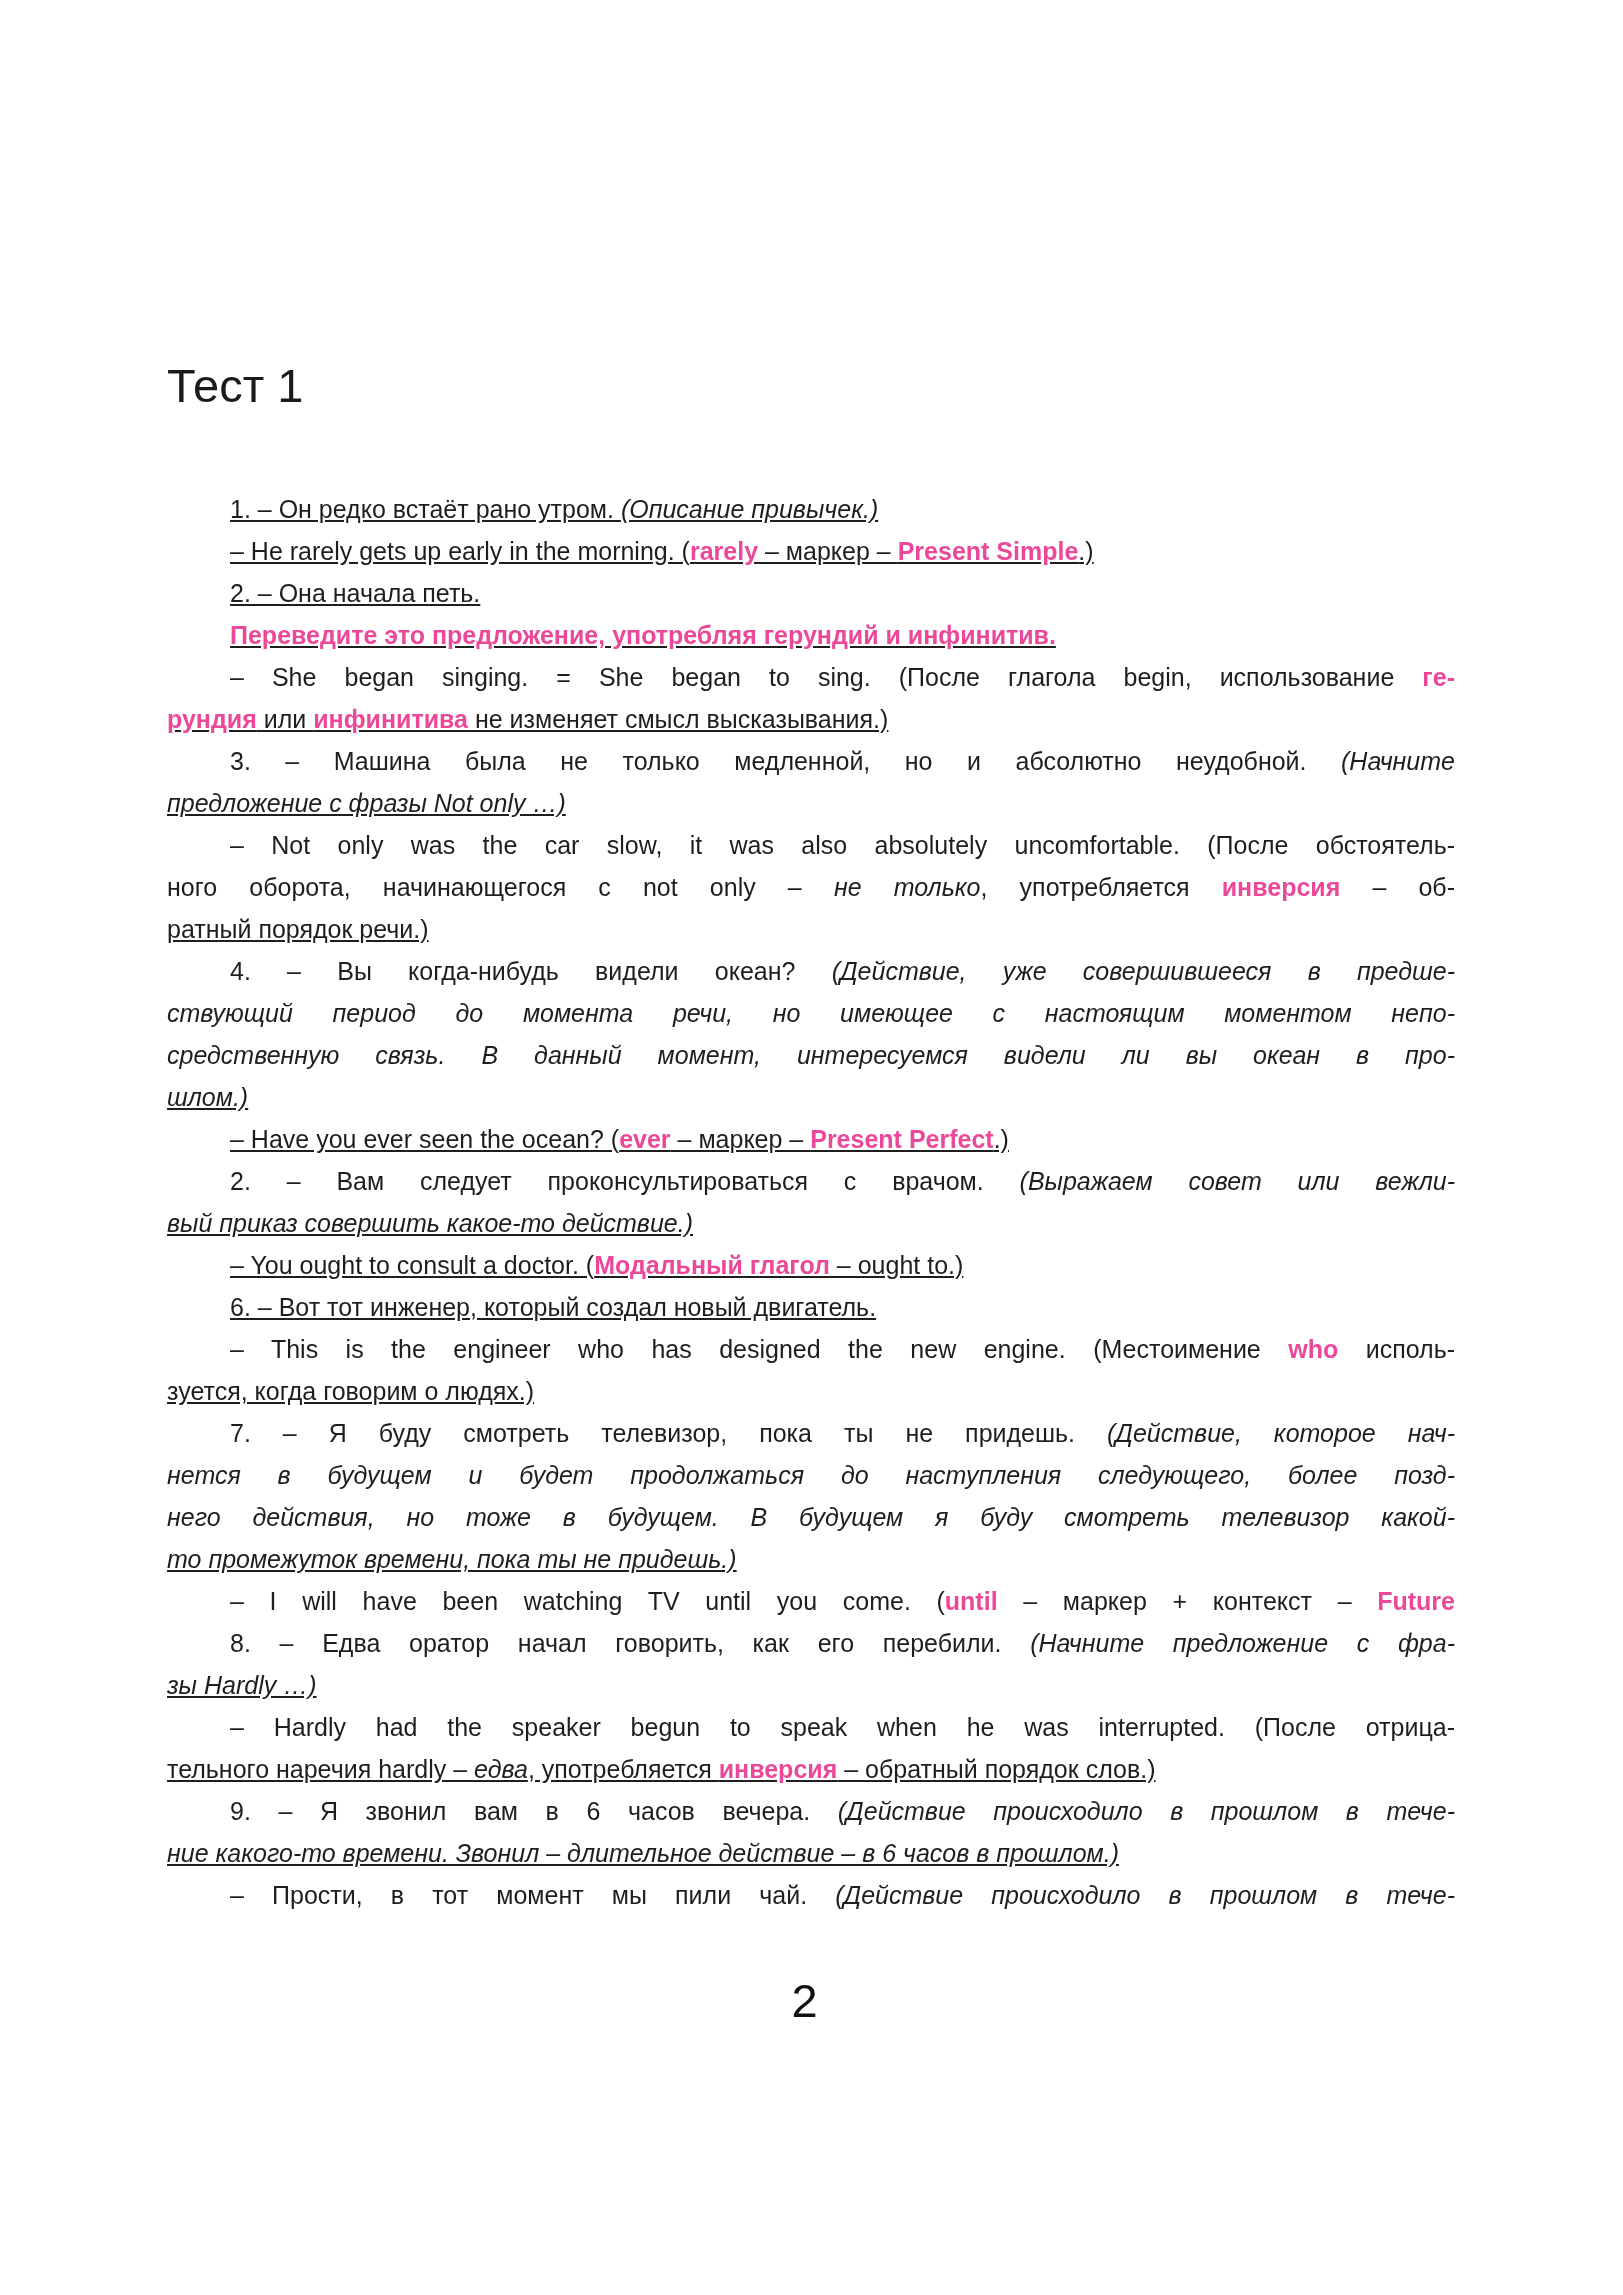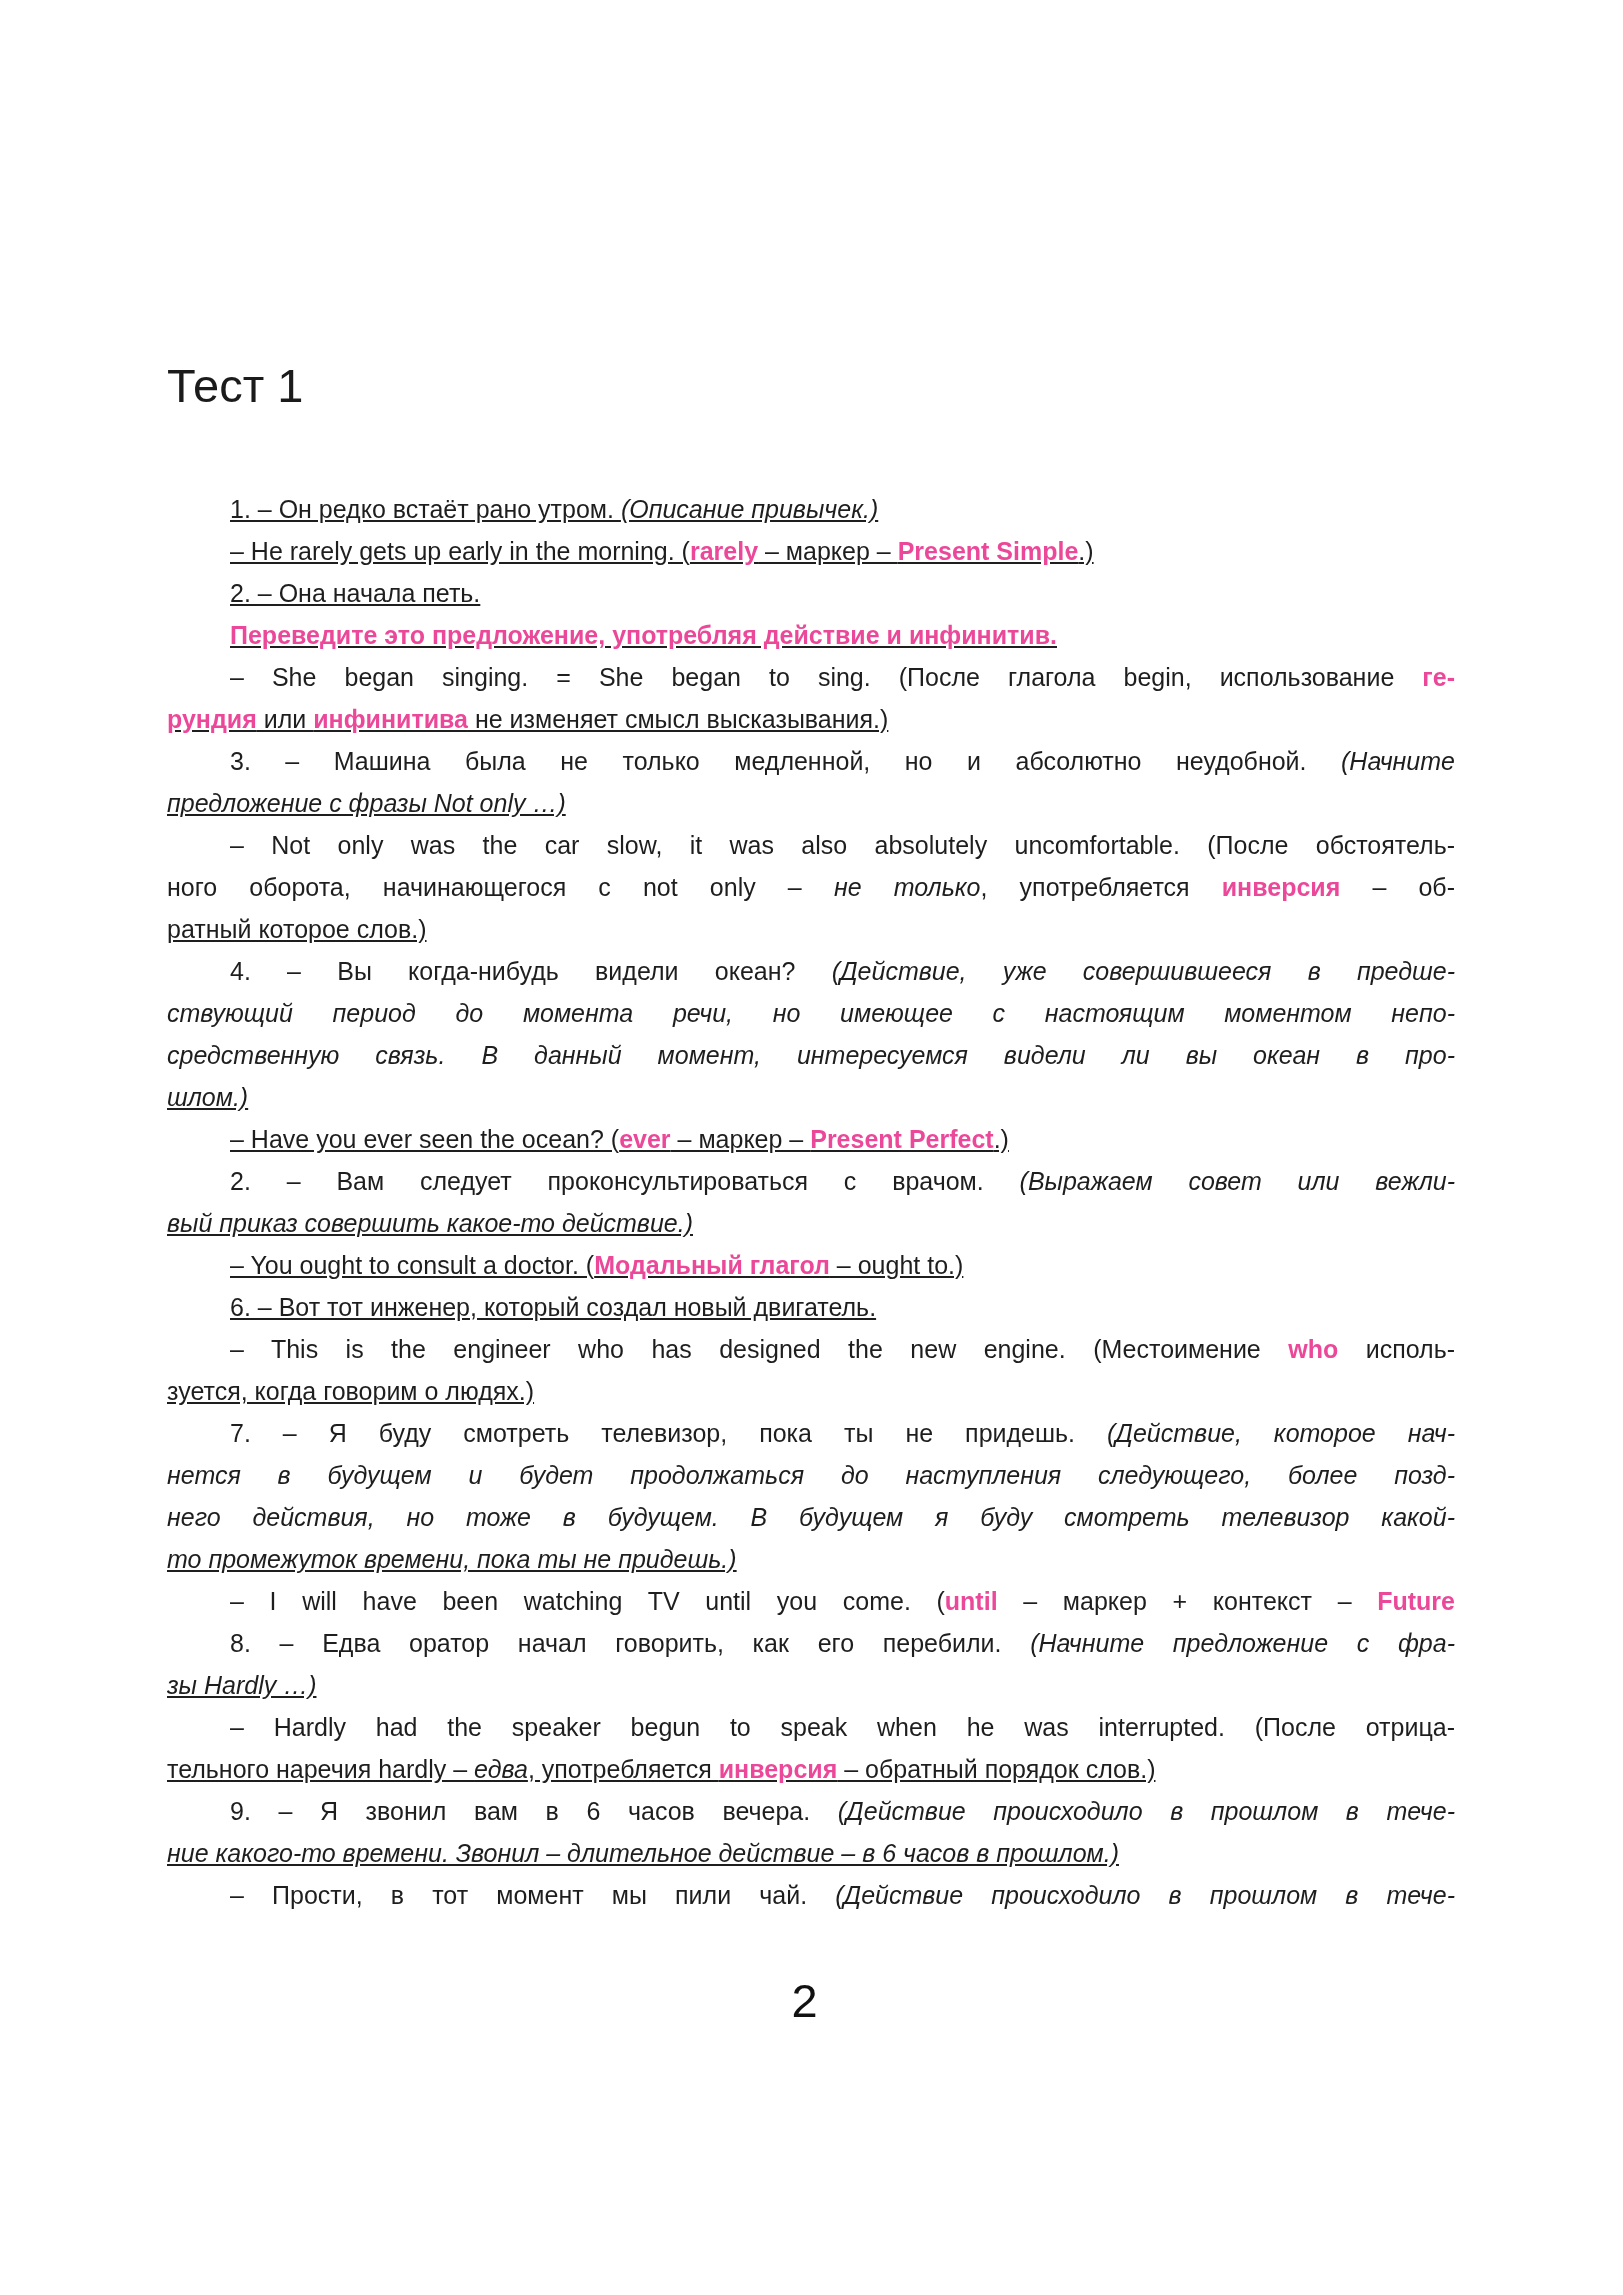--- a/index.html
+++ b/index.html
@@ -31,28 +31,28 @@
 </style>
 </head>
 <body>
 
 <div class="page">
   <h1 class="title">Тест 1</h1>
   <div class="body-text" id="body-text">
       <div class="line indent last"><span>1. – Он редко встаёт рано утром. </span><i>(Описание привычек.)</i></div>
       <div class="line indent last"><span>– He rarely gets up early in the morning. (</span><b>rarely</b><span> – маркер – </span><b>Present Simple</b><span>.)</span></div>
       <div class="line indent last"><span>2. – Она начала петь.</span></div>
-      <div class="line indent last"><b>Переведите это предложение, употребляя действие и инфинитив.</b></div>
+      <div class="line indent last"><b>Переведите это предложение, употребляя герундий и инфинитив.</b></div>
       <div class="line indent"><span>– She began singing. = She began to sing. (После глагола begin, использование </span><b>ге-</b></div>
       <div class="line last"><b>рундия</b><span> или </span><b>инфинитива</b><span> не изменяет смысл высказывания.)</span></div>
       <div class="line indent"><span>3. – Машина была не только медленной, но и абсолютно неудобной. </span><i>(Начните</i></div>
       <div class="line last"><i>предложение с фразы Not only …)</i></div>
       <div class="line indent"><span>– Not only was the car slow, it was also absolutely uncomfortable. (После обстоятель-</span></div>
       <div class="line"><span>ного оборота, начинающегося с not only – </span><i>не только</i><span>, употребляется </span><b>инверсия</b><span> – об-</span></div>
-      <div class="line last"><span>ратный которое слов.)</span></div>
+      <div class="line last"><span>ратный порядок речи.)</span></div>
       <div class="line indent"><span>4. – Вы когда-нибудь видели океан? </span><i>(Действие, уже совершившееся в предше-</i></div>
       <div class="line"><i>ствующий период до момента речи, но имеющее с настоящим моментом непо-</i></div>
       <div class="line"><i>средственную связь. В данный момент, интересуемся видели ли вы океан в про-</i></div>
       <div class="line last"><i>шлом.)</i></div>
       <div class="line indent last"><span>– Have you ever seen the ocean? (</span><b>ever</b><span> – маркер – </span><b>Present Perfect</b><span>.)</span></div>
       <div class="line indent"><span>2. – Вам следует проконсультироваться с врачом. </span><i>(Выражаем совет или вежли-</i></div>
       <div class="line last"><i>вый приказ совершить какое-то действие.)</i></div>
       <div class="line indent last"><span>– You ought to consult a doctor. (</span><b>Модальный глагол</b><span> – ought to.)</span></div>
       <div class="line indent last"><span>6. – Вот тот инженер, который создал новый двигатель.</span></div>
       <div class="line indent"><span>– This is the engineer who has designed the new engine. (Местоимение </span><b>who</b><span> исполь-</span></div>

